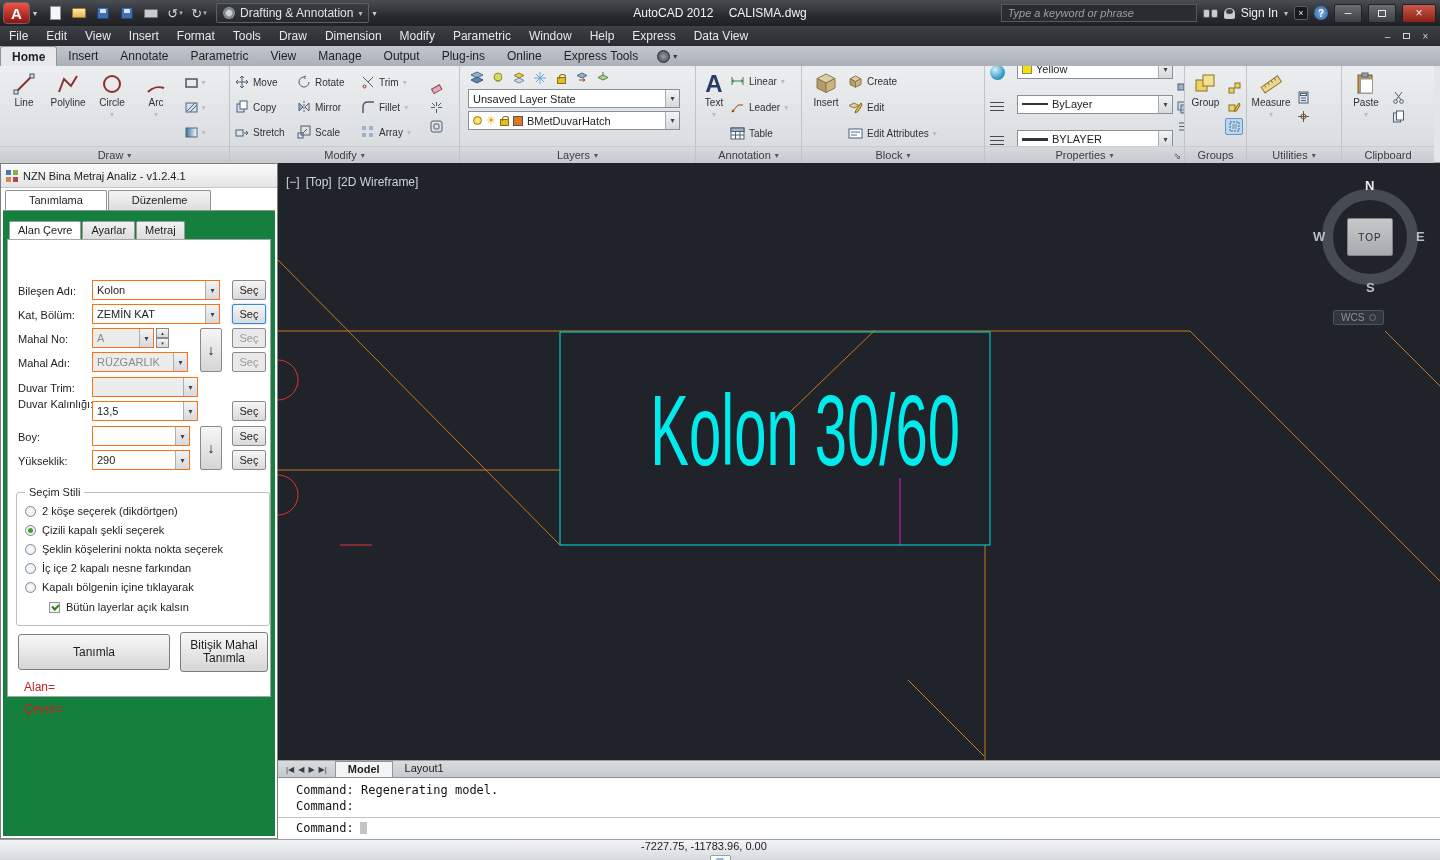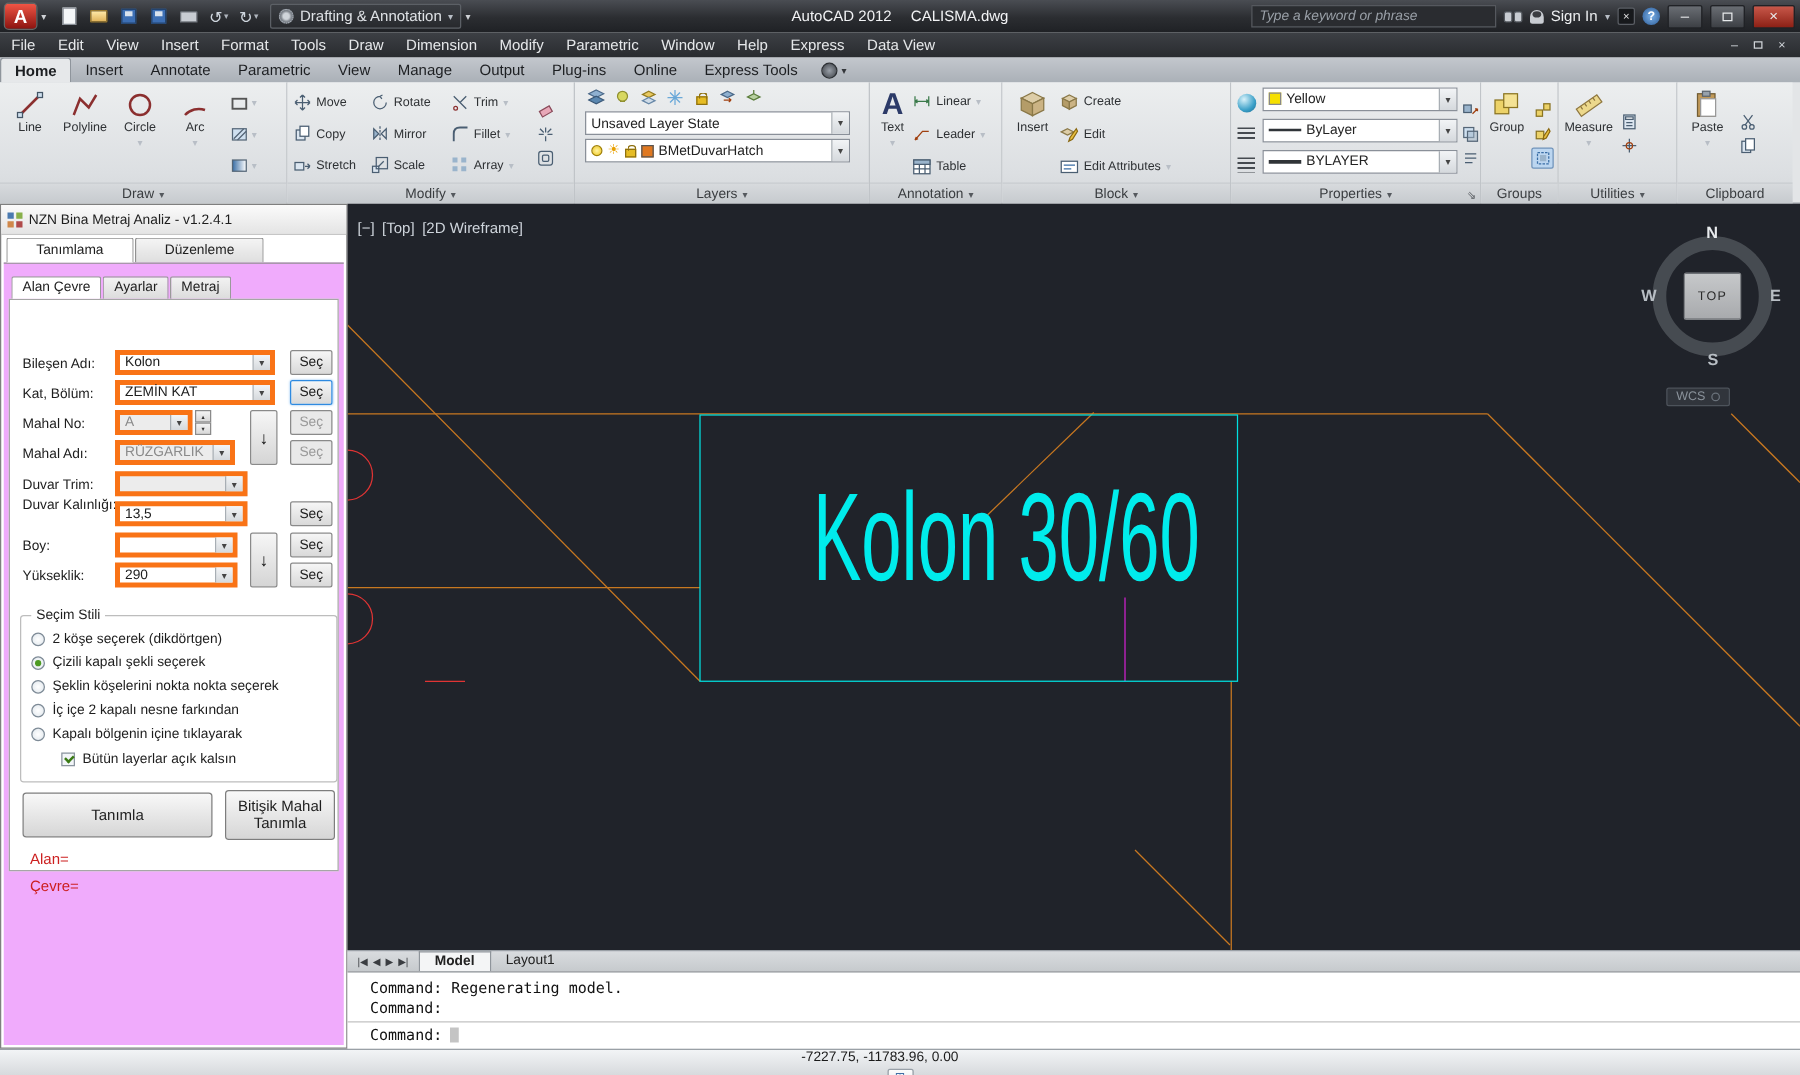--- a/index.html
+++ b/index.html
@@ -92,21 +92,21 @@
     display:flex; align-items:center; justify-content:center; font-size:8px; color:#444; }
   .bulb { width:9px; height:9px; border-radius:50%; background:radial-gradient(#fff2a0,#f0c820); border:1px solid #a08008; }
   .sun { color:#e8a000; font-size:11px; line-height:1; }
   .lock { width:9px; height:7px; background:#e6bc24; border:1px solid #8e7010; position:relative; margin-top:4px; }
   .lock:before { content:""; position:absolute; left:1px; top:-4px; width:5px; height:4px; border:1px solid #8e7010; border-bottom:none; border-radius:3px 3px 0 0; }
   .swatch-o { width:10px; height:10px; background:#e07820; border:1px solid #555; }
   .swatch-y { width:10px; height:10px; background:#f6e000; border:1px solid #888; }
   .anrow { display:flex; align-items:center; gap:4px; font-size:10px; color:#2e3134; height:25px; }
   .anrow svg { width:15px; height:15px; }
   .bigA { font-size:24px; font-weight:bold; color:#2c3a68; line-height:24px; }
-  .prgrid { display:grid; grid-template-columns:20px 156px; grid-auto-rows:25px; align-content:center; column-gap:3px; }
+  .prgrid { display:grid; grid-template-columns:20px 156px; grid-auto-rows:25px; align-content:center; column-gap:3px;gap:10px; }
   .prgrid .pic { display:flex; align-items:center; justify-content:center; }
   .sphere { width:15px; height:15px; border-radius:50%; background:radial-gradient(circle at 35% 30%,#d8f2fa,#3ba0c8 60%,#19688e); }
   .linesic { width:14px; height:10px; background:repeating-linear-gradient(#454a50 0 1px,transparent 1px 4px); }
   .lnsample { width:26px; height:2px; background:#303438; }
   .tinycol { display:flex; flex-direction:column; justify-content:center; gap:2px; padding:0 1px; }
   .tinyb { width:18px; height:17px; display:flex; align-items:center; justify-content:center; border-radius:2px; }
   .tinyb svg { width:13px; height:13px; }
   .tinyb.pressed { background:#bcd6f0; border:1px solid #6f93ba; }
 
   
@@ -114,27 +114,27 @@
   .lph { position:absolute; left:0; top:0; right:0; height:24px; background:linear-gradient(#fbfbfb,#e4e4e4);
     border-bottom:1px solid #c6c6c6; display:flex; align-items:center; gap:5px; padding-left:5px; font-size:11px; }
   .lpicon { width:12px; height:12px; background:
      linear-gradient(#4a7ab0,#4a7ab0) 0 0/5px 5px no-repeat,
      linear-gradient(#88b04a,#88b04a) 7px 0/5px 5px no-repeat,
      linear-gradient(#d0884a,#d0884a) 0 7px/5px 5px no-repeat,
      linear-gradient(#b04a4a,#b04a4a) 7px 7px/5px 5px no-repeat; }
   .lptabs { position:absolute; left:4px; top:26px; display:flex; gap:1px; }
   .lptab { padding:3px 23px; border:1px solid #919191; border-bottom:none; background:linear-gradient(#f4f4f4,#dedede); border-radius:2px 2px 0 0; }
   .lptab.act { background:#fff; padding-bottom:4px; position:relative; z-index:2; }
-  .lpage { position:absolute; left:2px; top:46px; right:2px; bottom:2px; background:#f0abfc; border-top:1px solid #919191; }
+  .lpage { position:absolute; left:2px; top:46px; right:2px; bottom:2px; background:#15803d; border-top:1px solid #919191; }
   .stabs { position:absolute; left:6px; top:10px; display:flex; gap:1px; z-index:3; }
   .stab { padding:2px 8px; border:1px solid #9a9a9a; border-bottom:none; background:linear-gradient(#f2f2f2,#dcdcdc); border-radius:2px 2px 0 0; font-size:11px; }
   .stab.act { background:#fff; padding-bottom:3px; }
   .sbox { position:absolute; left:4px; top:28px; width:264px; height:458px; border:1px solid #a6a6a6; background:#fff; }
   .frow-label { position:absolute; left:10px; width:76px; line-height:13px; }
-  .fcombo { position:absolute; height:20px; background:#fff; border:4px solid #f97316; display:flex; align-items:center; padding-left:4px; font-size:11px; }
+  .fcombo { position:absolute; height:20px; background:#fff; border:1px solid #f97316; display:flex; align-items:center; padding-left:4px; font-size:11px; }
   .fcombo .fill { flex:1; }
   .fcombo.dis { background:#ececec; color:#8a8a8a; }
   .secb { position:absolute; width:34px; height:20px; background:linear-gradient(#f6f6f6,#d9d9d9);
     border:1px solid #8a8a8a; border-radius:2px; font-size:11px; display:flex; align-items:center; justify-content:center; }
   .secb.focus { border:1px solid #2f8ae0; box-shadow:0 0 2px #7ab8f0; }
   .secb.dis { color:#9a9a9a; background:#e9e9e9; }
   .spinner { position:absolute; width:13px; height:20px; display:flex; flex-direction:column; }
   .spinner span { flex:1; background:linear-gradient(#f4f4f4,#d8d8d8); border:1px solid #8a8a8a; font-size:5px;
     display:flex; align-items:center; justify-content:center; color:#333; }
   .bigdown { position:absolute; width:22px; height:44px; background:linear-gradient(#f6f6f6,#d5d5d5);

